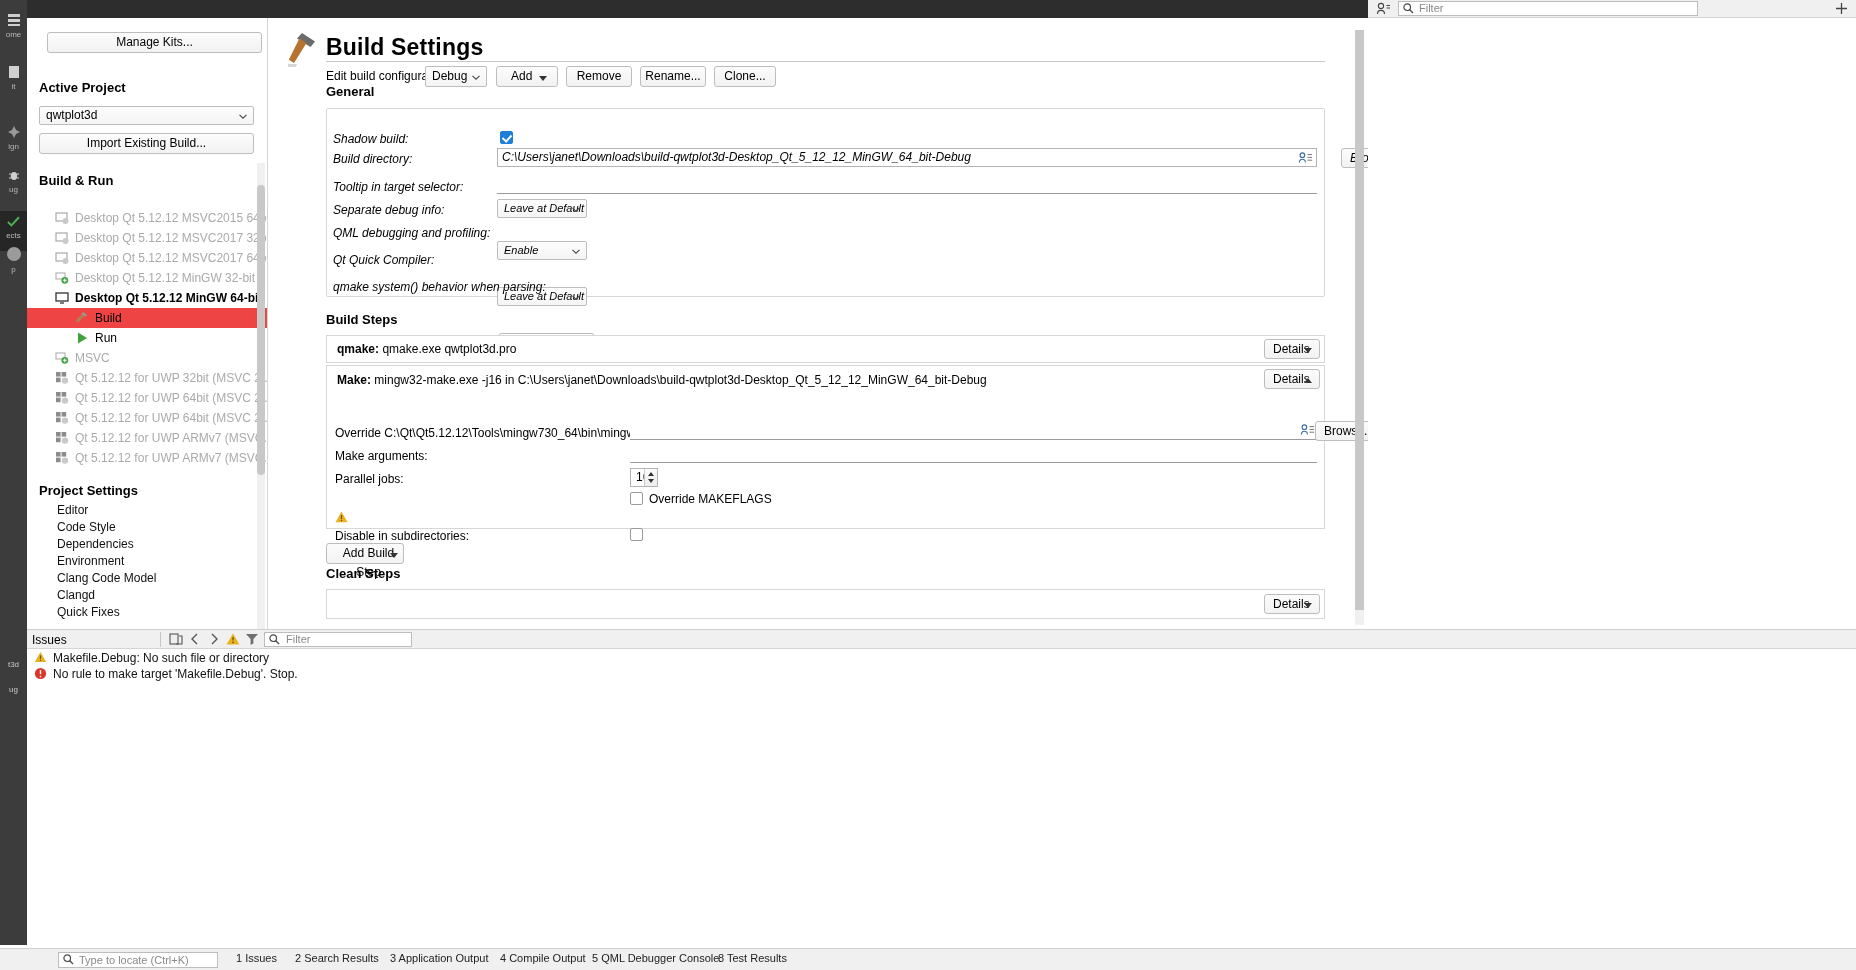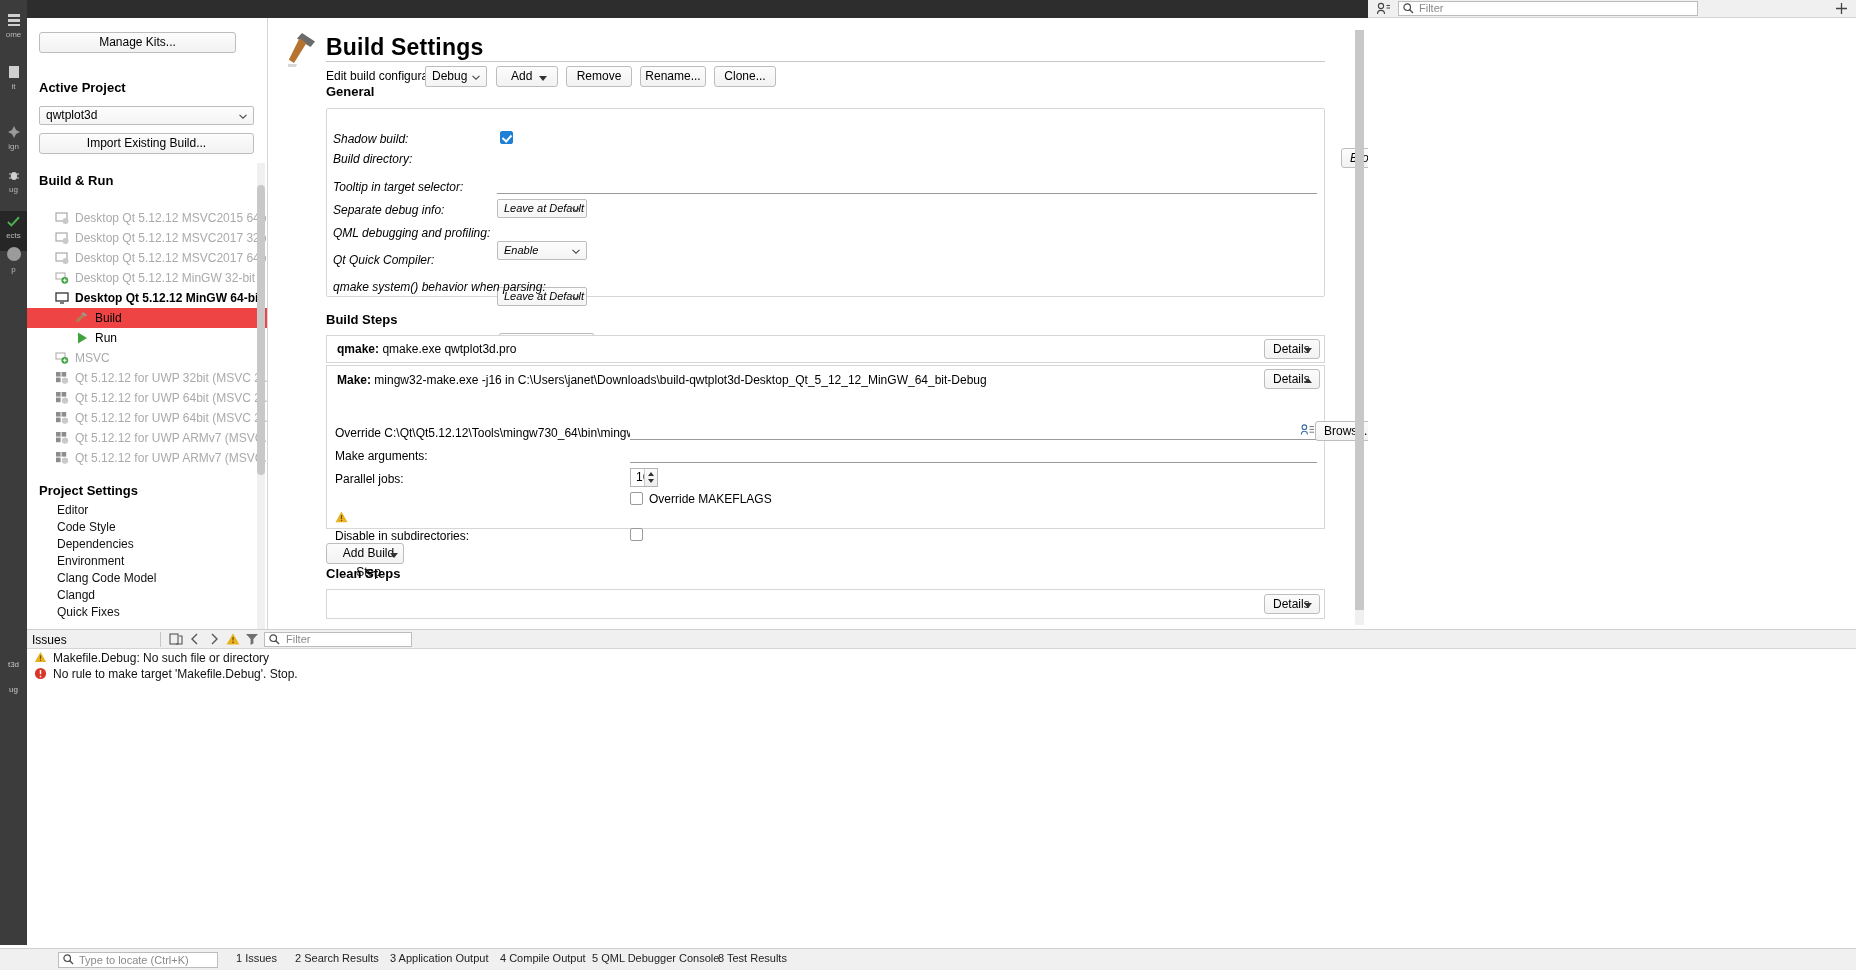--- a/index.html
+++ b/index.html
@@ -32,21 +32,21 @@
     position: absolute; left: 27px; top: 18px; width: 241px; height: 611px;
     background: #ffffff; border-right: 1px solid #d6d6d6;
     overflow: hidden;
   }
   .btn {
     background: linear-gradient(#fcfcfc,#f2f2f2);
     border: 1px solid #bdbdbd; border-radius: 3px;
     font-family: "Liberation Sans", sans-serif; font-size: 12px;
     color: #000; text-align: center; cursor: default;
   }
-  .manage-kits { position: absolute; left: 12px; top: 14px; width: 197px; height: 21px; line-height:19px; }
+  .manage-kits { position: absolute; left: 20px; top: 14px; width: 215px; height: 21px; line-height:19px; }
   .sb-head { position: absolute; font-weight: bold; font-size: 13px; left: 12px; }
   .combo {
     background: linear-gradient(#fdfdfd,#f4f4f4);
     border: 1px solid #bdbdbd; border-radius: 2px;
     position: relative; font-size: 12px; color:#000;
   }
   .combo .cv { position:absolute; left: 6px; top: 0; bottom: 0; line-height: inherit; white-space: nowrap; }
   .combo .arw { position:absolute; right: 7px; top: 50%; margin-top: -2px; width: 7px; height: 4px; }
   .arw-svg { display:block; }
   .proj-combo { position: absolute; left: 12px; top: 88px; width: 215px; height: 19px; line-height: 17px; }
@@ -478,20 +478,30 @@
       <div class="btn tool-btn rename-btn">Rename...</div>
       <div class="btn tool-btn clone-btn">Clone...</div>
     </div>
 
     <div class="sec-head" style="top:66px;">General</div>
     <div class="groupbox" style="top:90px;width:999px;height:189px;">
       <span class="flabel" style="left:6px;top:23px;">Shadow build:</span>
       <span class="checkbox on" style="left:173px;top:22px;"></span>
 
       <span class="flabel" style="left:6px;top:43px;">Build directory:</span>
+      <div class="lineedit" style="left:170px;top:39px;width:820px;height:19px;line-height:17px;">
+        <span class="le-text">C:\Users\janet\Downloads\build-qwtplot3d-Desktop_Qt_5_12_12_MinGW_64_bit-Debug</span>
+        <span class="path-ico" style="right:3px;top:2px;">
+          <svg width="15" height="14" viewBox="0 0 15 14">
+              <circle cx="4.4" cy="4.2" r="2.3" fill="none" stroke="#3b6ea5" stroke-width="1.1"></circle>
+              <path d="M1.4 11.4c0-2 1.4-3.2 3-3.2s3 1.2 3 3.2" fill="none" stroke="#3b6ea5" stroke-width="1.1"></path>
+              <path d="M9.5 3.6h4.6M9.5 6.4h4.6M9.5 9.2h4.6" stroke="#777" stroke-width="1"></path>
+            </svg>
+        </span>
+      </div>
       <div class="btn browse" style="left:1014px;top:39px;">Browse...</div>
 
       <span class="flabel" style="left:6px;top:71px;">Tooltip in target selector:</span>
       <div class="underline-edit" style="left:170px;top:67px;width:820px;height:18px;line-height:16px;">
         <span class="le-text" style="position:absolute;left:4px;"></span>
       </div>
 
       <span class="flabel" style="left:6px;top:94px;">Separate debug info:</span>
       <div class="combo" style="left:170px;top:90px;width:90px;height:19px;line-height:17px;">
         <span class="cv" style="font-size:11px;">Leave at Default</span>

